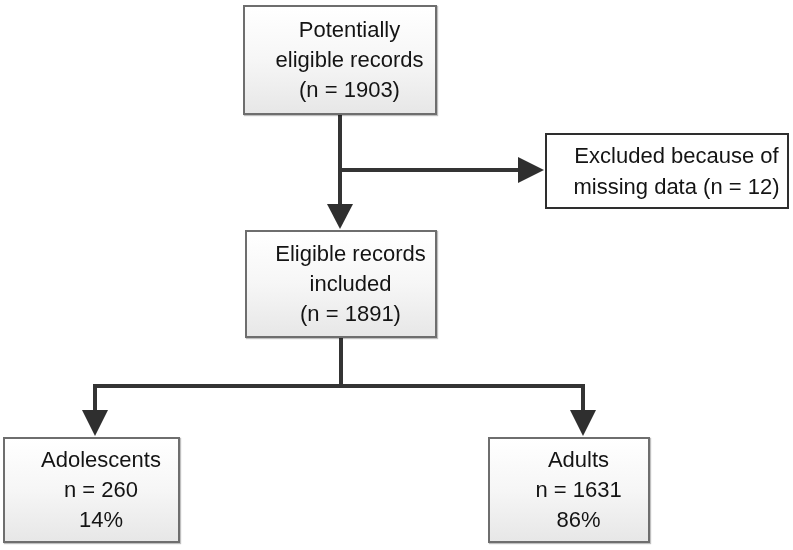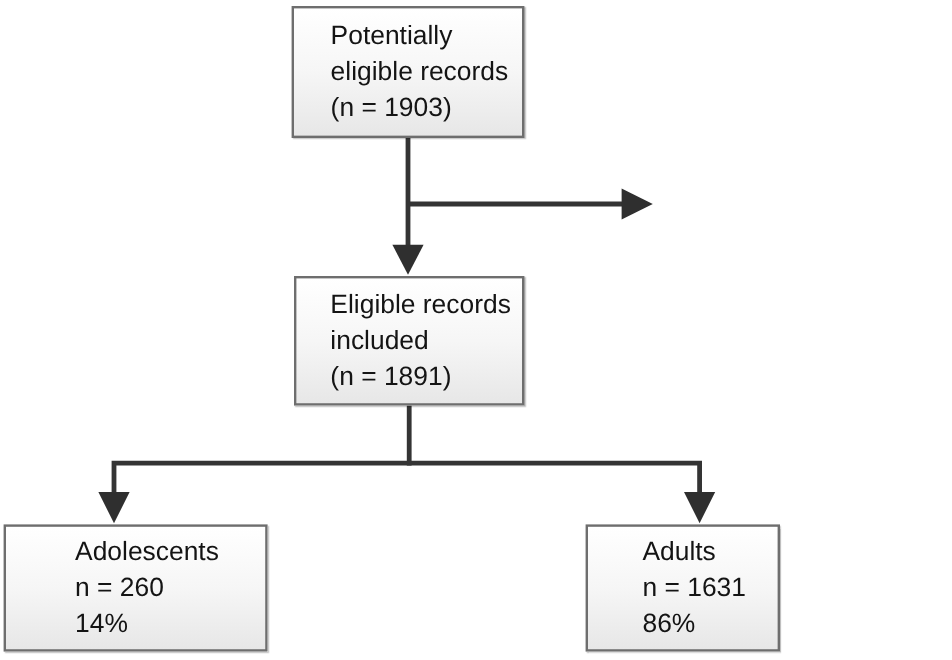--- a/index.html
+++ b/index.html
@@ -17,37 +17,37 @@
   }
   .node {
     position: absolute;
     box-sizing: border-box;
     border: 2px solid #6e6e6e;
     background: linear-gradient(180deg, #ffffff 0%, #f6f6f6 50%, #e7e7e7 100%);
     box-shadow: 1px 1px 1px rgba(0,0,0,0.25);
     display: flex;
     align-items: center;
     justify-content: center;
-    text-align: left;
+    text-align: center;
     white-space: pre-line;
     color: #141414;
     font-size: 22px;
     line-height: 30px;
     padding-left: 19px;
   }
   .node.plain {
     background: #ffffff;
     border: 2px solid #2e2e2e;
     box-shadow: none;
     line-height: 31px;
   }
   #node-top        { left: 243px; top: 5px;   width: 194px; height: 110px; }
   #node-excluded   { left: 545px; top: 133px; width: 244px; height: 76px;  }
   #node-middle     { left: 245px; top: 230px; width: 192px; height: 108px; }
-  #node-adolescents{ left: 3px;   top: 437px; width: 220px; height: 106px; }
+  #node-adolescents{ left: 3px;   top: 437px; width: 177px; height: 106px; }
   #node-adults     { left: 488px; top: 437px; width: 162px; height: 106px; }
   #connector-layer {
     position: absolute;
     left: 0; top: 0;
     width: 793px;
     height: 550px;
     pointer-events: none;
   }
   .connector {
     fill: none;
@@ -76,20 +76,22 @@
     <path class="connector" d="M341,338 L341,388"></path>
     <path class="connector" d="M95,412 L95,386 L583,386 L583,412"></path>
     <polygon class="arrowhead" points="82,410 108,410 95,436"></polygon>
     <polygon class="arrowhead" points="570,410 596,410 583,436"></polygon>
   </svg>
 
   <div class="node" id="node-top">Potentially
 eligible records
 (n = 1903)</div>
 
+  <div class="node plain" id="node-excluded">Excluded because of
+missing data (n = 12)</div>
 
   <div class="node" id="node-middle">Eligible records
 included
 (n = 1891)</div>
 
   <div class="node" id="node-adolescents">Adolescents
 n = 260
 14%</div>
 
   <div class="node" id="node-adults">Adults

